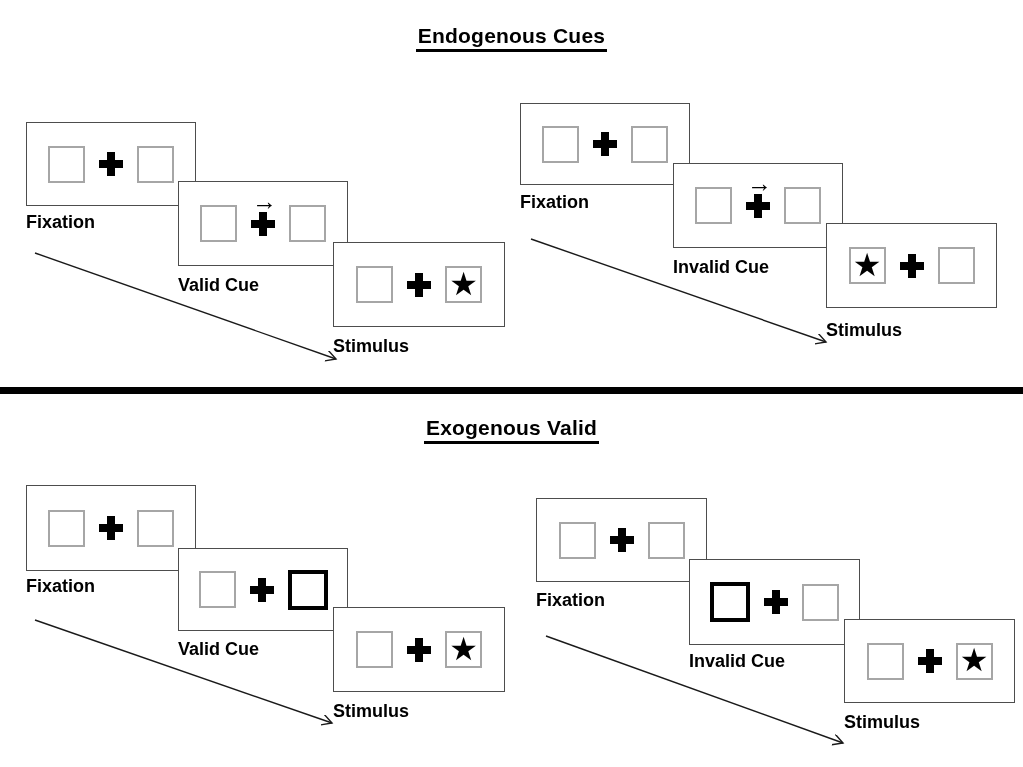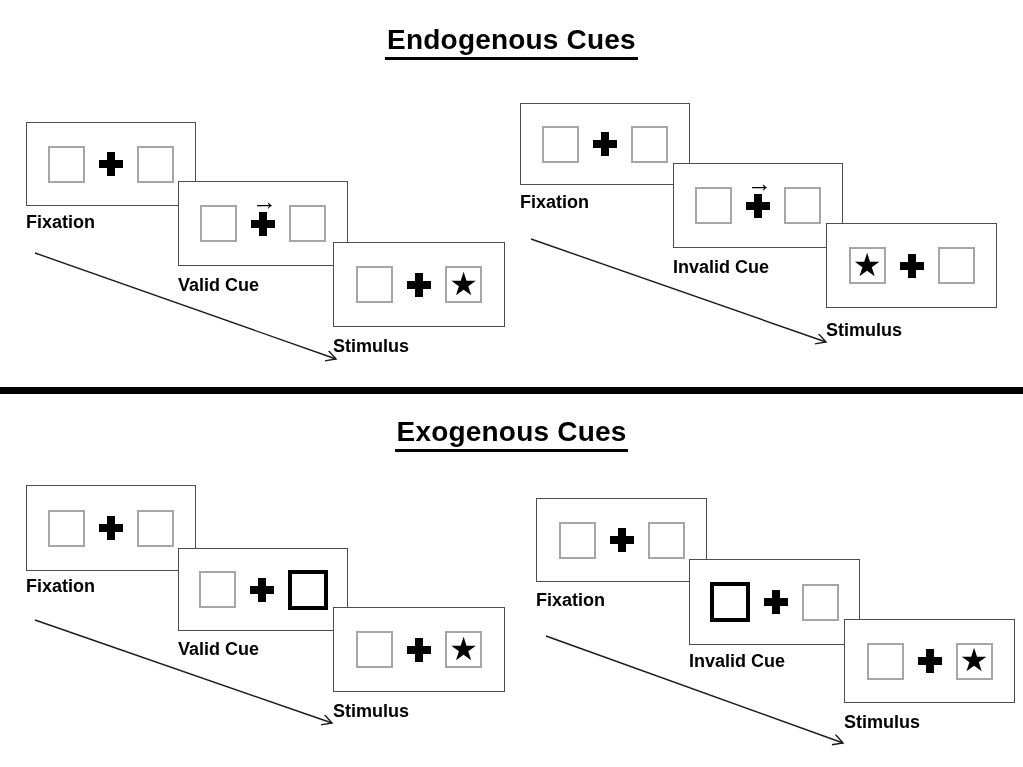--- a/index.html
+++ b/index.html
@@ -2,21 +2,21 @@
 <html><head>
 <meta charset="utf-8">
 <style>
   html,body{margin:0;padding:0;background:#ffffff;}
   .canvas{
     position:relative;width:1023px;height:767px;background:#ffffff;overflow:hidden;
     font-family:"Liberation Sans",sans-serif;color:#000;
   }
   .title{position:absolute;left:0;width:100%;text-align:center;}
   .title span{
-    display:inline-block;font-size:28px;font-weight:bold;letter-spacing:0.2px;
+    display:inline-block;font-size:21px;font-weight:bold;letter-spacing:0.2px;
     border-bottom:3px solid #000;padding:0 2px 1px 2px;line-height:1.15;
   }
   .divider{position:absolute;left:0;top:387px;width:1023px;height:7px;background:#000;}
   .panel{
     position:absolute;background:#fff;border:1px solid #4d4d4d;box-sizing:border-box;
     display:flex;align-items:center;justify-content:center;gap:14px;
   }
   .sq{
     width:37px;height:37px;box-sizing:border-box;border:2px solid #a6a6a6;background:#fff;
     display:flex;align-items:center;justify-content:center;flex:0 0 auto;
@@ -57,21 +57,21 @@
     <line x1="531" y1="239" x2="826" y2="342" stroke="#1a1a1a" stroke-width="1.4" marker-end="url(#ah)"></line>
     <line x1="35" y1="620" x2="332" y2="723" stroke="#1a1a1a" stroke-width="1.4" marker-end="url(#ah)"></line>
     <line x1="546" y1="636" x2="843" y2="743" stroke="#1a1a1a" stroke-width="1.4" marker-end="url(#ah)"></line>
   </svg>
 
   <div class="title" style="top:24px;">
     <span>Endogenous Cues</span>
   </div>
   <div class="divider"></div>
   <div class="title" style="top:416px;">
-    <span>Exogenous Cues</span>
+    <span>Exogenous Valid</span>
   </div>
 
   <div class="panel" style="left:26px;top:122px;width:170px;height:84px;">
     <div class="sq"></div>
     <div class="cross-wrap">
         <div class="cross"></div>
       </div>
     <div class="sq"></div>
   </div>
   <div class="panel" style="left:178px;top:181px;width:170px;height:85px;">

